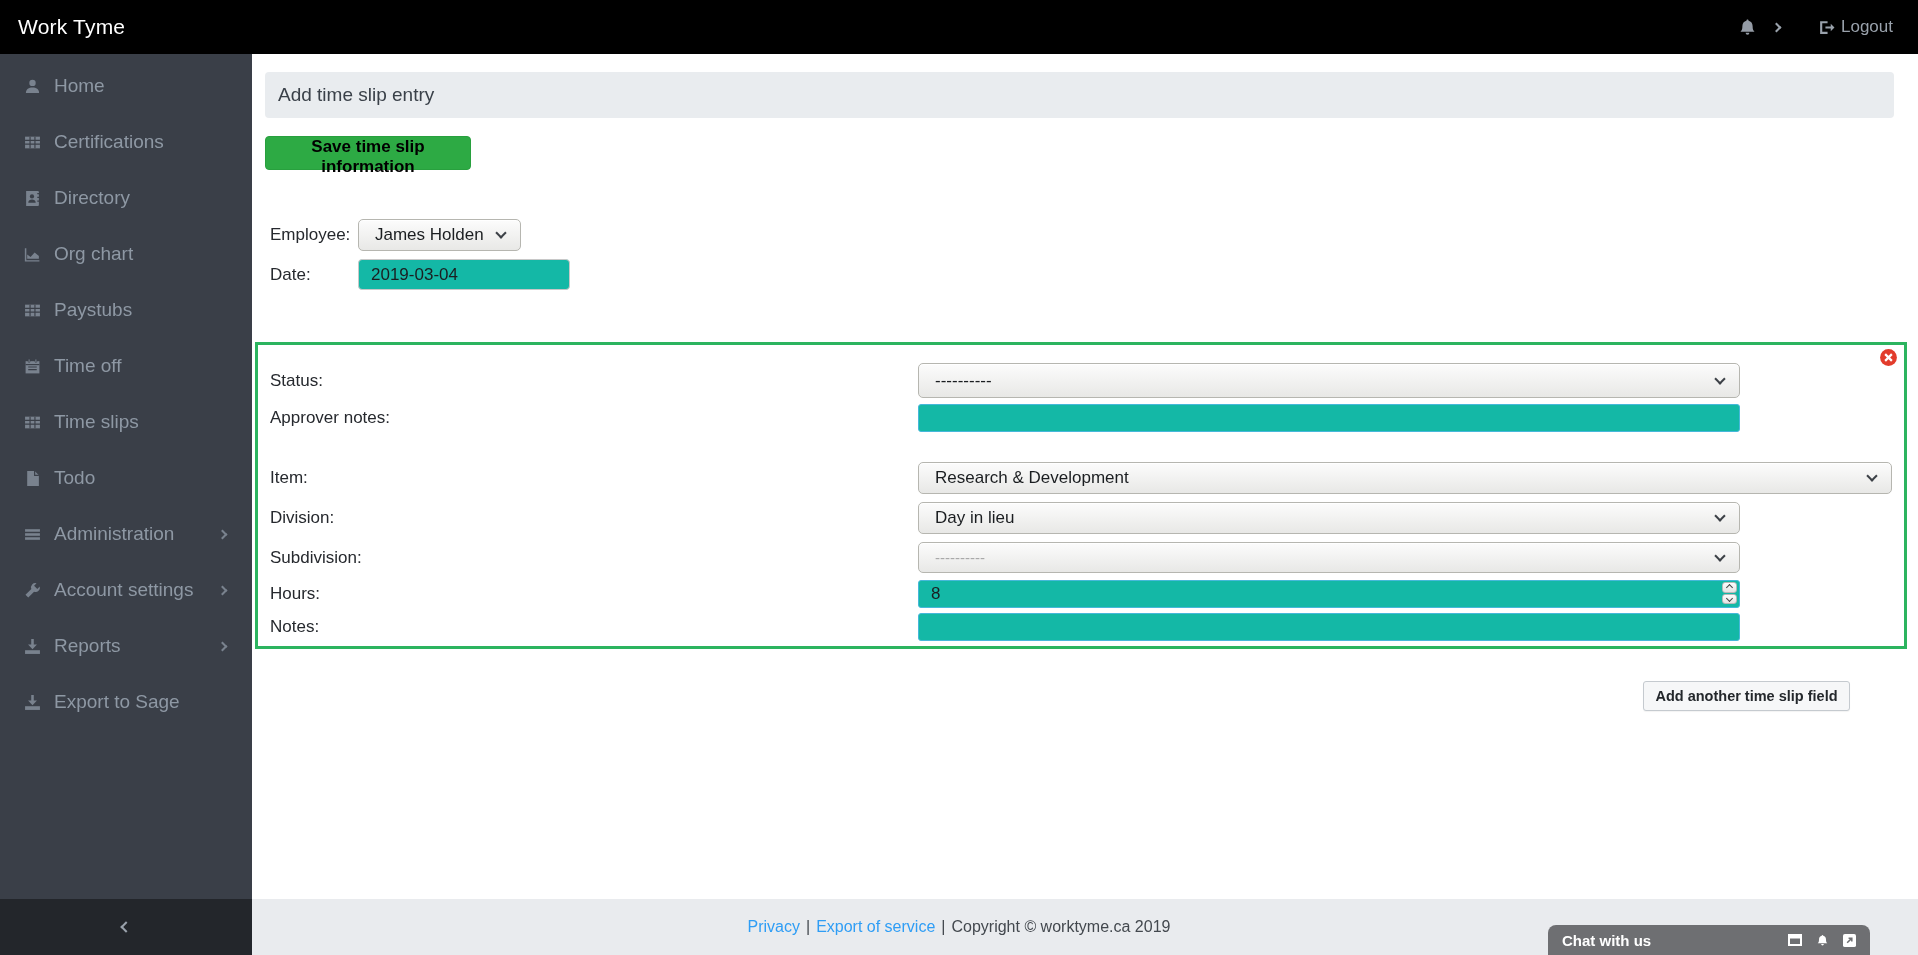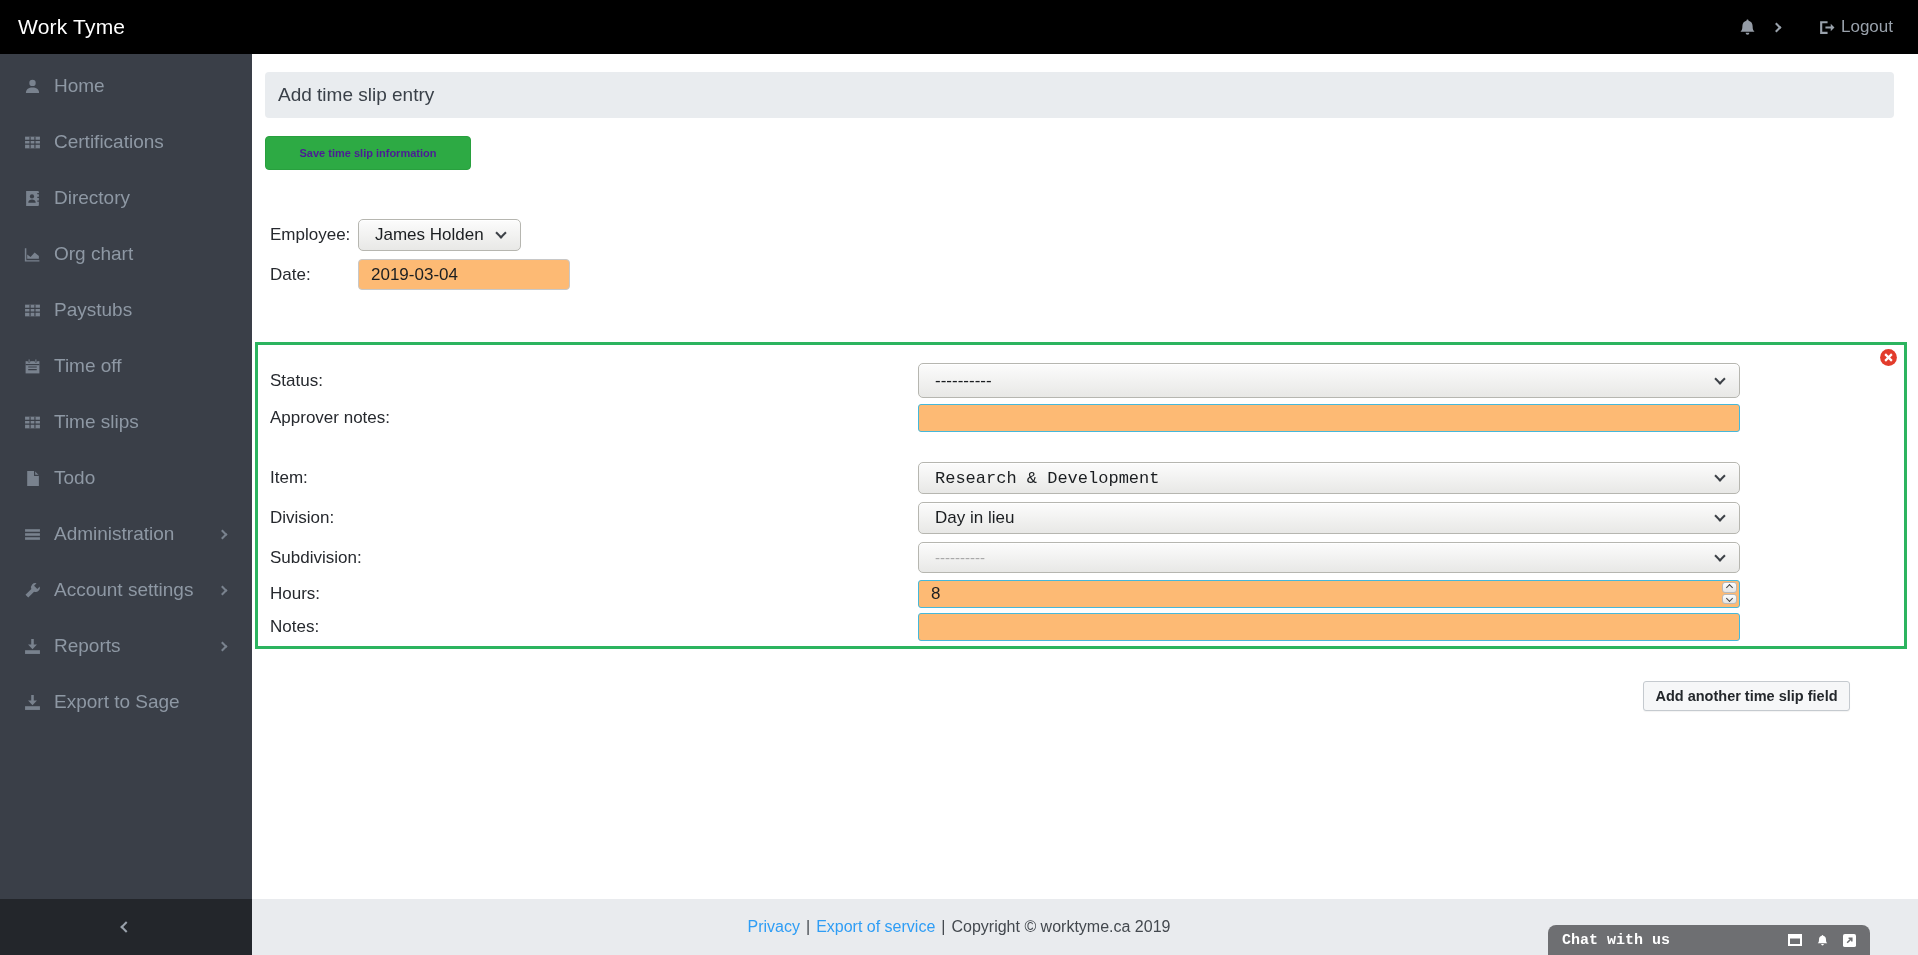--- a/index.html
+++ b/index.html
@@ -26,30 +26,30 @@
   .sidebar { position:absolute; left:0; top:54px; width:252px; height:845px; background:#3a3f48; padding-top:4px; }
   .nav-item { position:relative; height:56px; display:flex; align-items:center; padding-left:22px; color:#8e98a4; font-size:19px; cursor:pointer; }
   .nav-item .nicon { width:20px; margin-right:12px; display:flex; justify-content:center; }
   .nav-item svg { fill:#79828e; }
   .nav-item .nav-chev { position:absolute; right:26px; color:#79828e; }
   .collapse-bar { position:absolute; left:0; top:899px; width:252px; height:56px; background:#23262b; display:flex; align-items:center; justify-content:center; cursor:pointer; color:#9aa2ac; }
 
   
   .content { position:absolute; left:252px; top:54px; width:1666px; height:845px; background:#fff; }
   .panel-heading { position:absolute; left:13px; top:18px; width:1629px; height:46px; background:#e9ecef; border-radius:4px; line-height:46px; padding-left:13px; font-size:19px; color:#3a4149; }
-  .btn-save { position:absolute; left:13px; top:82px; width:206px; height:34px; background:#2daa44; border:1px solid #28a03e; border-radius:4px; color:#4c1d95; font-weight:bold; font-size:11px; font-family:inherit; cursor:pointer; }
+  .btn-save { position:absolute; left:13px; top:82px; width:206px; height:34px; background:#2daa44; border:1px solid #28a03e; border-radius:4px; color:#000000; font-weight:bold; font-size:17px; font-family:inherit; cursor:pointer; }
 
   .field-label { position:absolute; font-size:17px; color:#26292e; }
 
   
   .sel { position:absolute; background:linear-gradient(#fcfcfc,#e8e8e6); border:1px solid #b6b6b0; border-radius:5px; box-shadow:inset 0 1px 0 #fff; display:flex; align-items:center; padding:0 34px 0 16px; font-size:17px; color:#1b1e21; cursor:pointer; }
   .sel .chev { position:absolute; right:15px; top:calc(50% - 6px); color:#3c4147; }
   .sel.muted { color:#a9a9a9; }
 
-  .txt-input { position:absolute; border:1px solid #c8c8c8; border-radius:4px; font-size:17px; color:#1b1e21; padding:0 12px; font-family:inherit; background:#fdba74; }
+  .txt-input { position:absolute; border:1px solid #c8c8c8; border-radius:4px; font-size:17px; color:#1b1e21; padding:0 12px; font-family:inherit; background:#14b8a6; }
   .blue-input { border:1px solid #46b8da; border-radius:3px; }
 
   .hours-summary { position:absolute; left:0; top:299px; width:1666px; text-align:center; font-size:17px; color:#212529; }
   .hours-summary b { font-weight:bold; }
 
   
   .slip-box { position:absolute; left:3px; top:288px; width:1652px; height:307px; border:3px solid #2cb45f; background:#fff; }
   .slip-box .field-label { left:12px; }
   .remove-x { position:absolute; right:5px; top:2px; width:21px; height:21px; border:none; background:transparent; padding:0; cursor:pointer; }
 
@@ -59,21 +59,21 @@
   .btn-add { position:absolute; left:1391px; top:627px; width:207px; height:30px; background:#f6f7f8; border:1px solid #c5cacf; border-radius:3px; font-size:14.5px; font-weight:bold; color:#24282c; font-family:inherit; cursor:pointer; box-shadow:0 1px 1px rgba(0,0,0,.05); }
 
   
   .footer-strip { position:absolute; left:252px; top:899px; width:1666px; height:56px; background:#e9ebee; }
   .footer-text { position:absolute; left:0; top:899px; width:1918px; height:56px; line-height:56px; text-align:center; font-size:16px; color:#43484e; z-index:2; }
   .footer-text a { color:#2e9df5; text-decoration:none; cursor:pointer; }
   .footer-sep { margin:0 6px; }
 
   
   .chat-bar { position:absolute; left:1548px; top:925px; width:322px; height:30px; background:#6e6f72; border-radius:8px 8px 0 0; display:flex; align-items:center; color:#fff; z-index:3; cursor:pointer; }
-  .chat-label { font-size:15px; font-weight:bold; margin-left:14px; flex:1;font-family:Liberation Mono, monospace; }
+  .chat-label { font-size:15px; font-weight:bold; margin-left:14px; flex:1; }
   .chat-icons { display:flex; align-items:center; gap:14px; margin-right:14px; }
   .chat-icons svg { fill:#fff; }
 </style>
 </head>
 <body>
 
 <div class="page">
 
   <header class="topbar">
     <div class="brand">Work Tyme</div>
@@ -261,21 +261,21 @@
       <div class="field-label" style="top:18px; line-height:35px;">Status:</div>
       <div class="sel" style="left:660px; top:18px; width:822px; height:35px;">
         <span>----------</span>
         <span class="chev down"></span>
       </div>
 
       <div class="field-label" style="top:59px; line-height:28px;">Approver notes:</div>
       <input class="txt-input blue-input" style="left: 660px; top: 59px; width: 822px; height: 28px;" value="">
 
       <div class="field-label" style="top:117px; line-height:32px;">Item:</div>
-      <div class="sel" style="left:660px; top:117px; width:822px; height:32px;font-family:Liberation Mono, monospace;">
+      <div class="sel" style="left:660px; top:117px; width:974px; height:32px;">
         <span>Research &amp; Development</span>
         <span class="chev down"></span>
       </div>
 
       <div class="field-label" style="top:157px; line-height:32px;">Division:</div>
       <div class="sel" style="left:660px; top:157px; width:822px; height:32px;">
         <span>Day in lieu</span>
         <span class="chev down"></span>
       </div>
 

